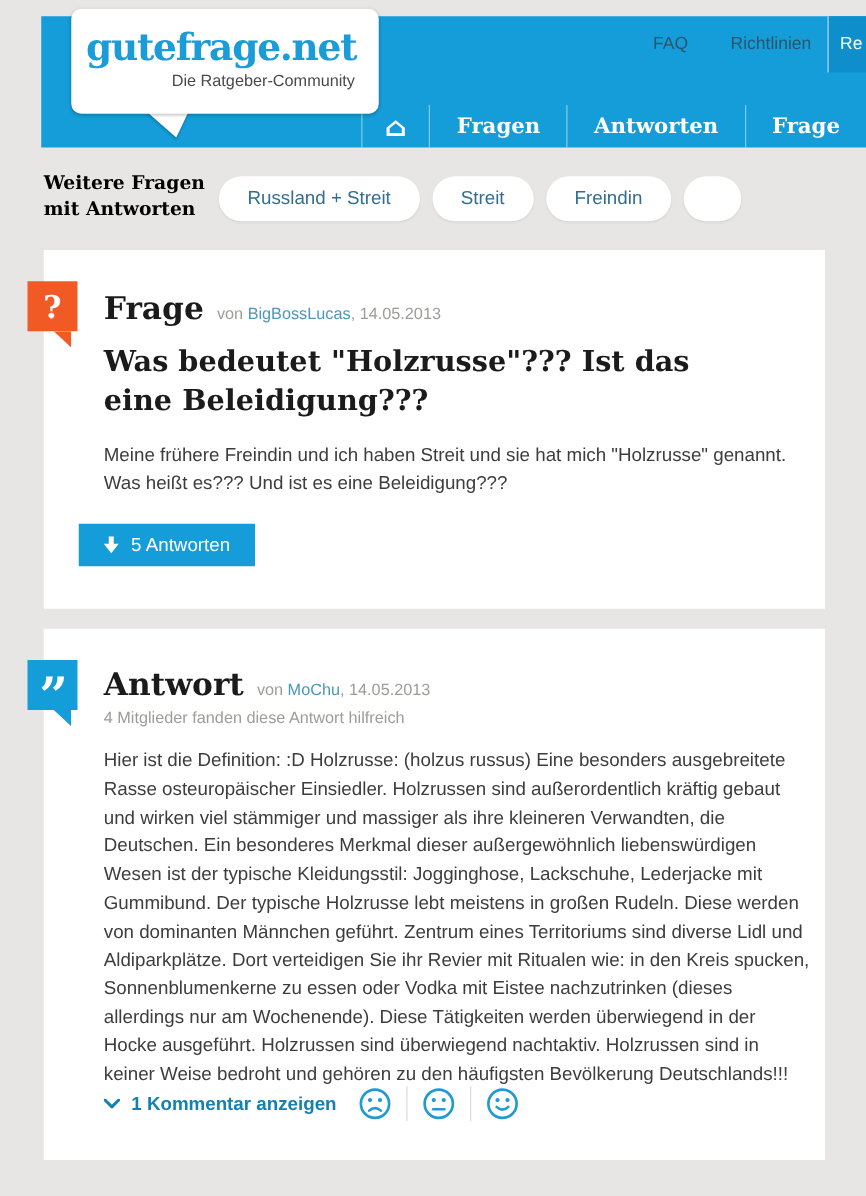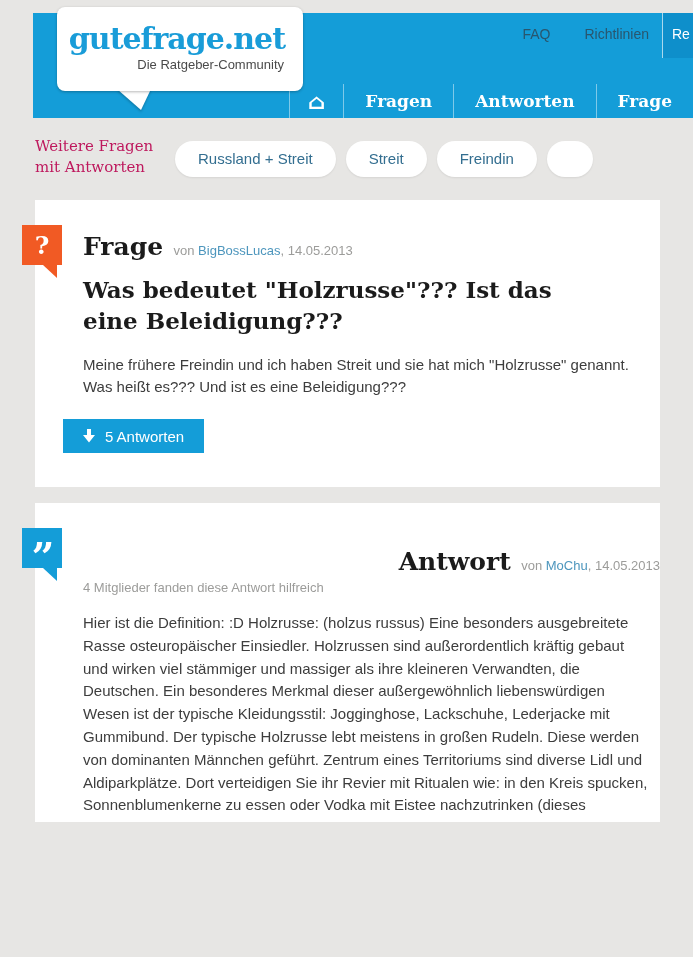--- a/index.html
+++ b/index.html
@@ -1,18 +1,18 @@
 <!DOCTYPE html>
 <html><head>
 <meta charset="utf-8">
 <style>
   * { box-sizing: border-box; margin: 0; padding: 0; }
   html, body { background: #e7e6e4; }
   body { font-family: "Liberation Sans", sans-serif; }
-  .page { position: relative; width: 693px; height: 822px; background: #e7e6e4; overflow: hidden; }
+  .page { position: relative; width: 693px; height: 928px; background: #e7e6e4; overflow: hidden; }
 
   
   .header { position: absolute; left: 33px; top: 13px; right: 0; height: 105px; background: #149dd8; }
   .logo-bubble { position: absolute; left: 24px; top: -6px; width: 246px; height: 84px;
                  background: #fff; border-radius: 8px; box-shadow: 0 1px 3px rgba(0,0,0,.28); z-index: 3; }
   .logo-title { font-family: "DejaVu Serif", serif; font-weight: bold; font-size: 30px;
                 color: #199cd8; text-align: right; padding: 14px 18px 0 0; letter-spacing: -1px; }
   .logo-sub { font-size: 13px; color: #4a4a4a; text-align: right; padding-right: 19px; margin-top: 1px; }
   .logo-tail { position: absolute; left: 84px; top: 76px; z-index: 2; filter: drop-shadow(0 2px 1px rgba(0,0,0,.2)); }
 
@@ -24,42 +24,42 @@
                   color: #fff; font-size: 14px; padding: 13px 0 0 9px; overflow: hidden; white-space: nowrap; }
 
   .nav { position: absolute; right: 0; bottom: 0; height: 34px; display: flex; align-items: stretch;
          font-family: "DejaVu Serif", serif; font-weight: bold; color: #fff; font-size: 17px; }
   .nav-item { display: flex; align-items: center; padding: 0 21px; border-left: 1px solid rgba(255,255,255,.45); cursor: pointer; }
   .nav-item:first-child { padding: 0 18px; }
   .home-glyph { font-size: 21px; line-height: 1; }
 
   
   .topics { position: absolute; left: 35px; top: 134px; right: 0; height: 48px; }
-  .topics-label { position: absolute; left: 0; top: 2px; width: 132px; color: #be185d;
-                  font-family: "DejaVu Serif", serif; font-size: 15px; line-height: 21px; }
+  .topics-label { position: absolute; left: 0; top: 2px; width: 132px; color: #000000;
+                  font-family: "DejaVu Serif", serif; font-size: 15px; line-height: 21px; font-weight: bold; }
   .pills { position: absolute; left: 140px; top: 7px; display: flex; gap: 10px; white-space: nowrap; }
   .pill { background: #fff; border-radius: 18px; height: 36px; line-height: 36px; padding: 0 23px;
           color: #336e90; font-size: 15px; box-shadow: 0 1px 2px rgba(0,0,0,.08); cursor: pointer; }
   .pill-more { display: flex; align-items: center; gap: 10px; }
 
   
   .card { position: absolute; left: 35px; width: 625px; background: #fff; }
   .card-q { top: 200px; height: 287px; }
   .card-a { top: 503px; height: 435px; }
 
   .bubble-icon { position: absolute; left: -13px; top: 25px; width: 40px; height: 40px; z-index: 2; }
   .bubble-icon .sq { width: 40px; height: 40px; display: flex; align-items: center; justify-content: center;
                      color: #fff; font-family: "DejaVu Serif", serif; font-weight: bold; }
   .icon-orange .sq { background: #f15a24; font-size: 25px; }
   .icon-blue .sq { background: #149dd8; font-size: 40px; }
   .icon-blue .sq span { display: block; margin-top: 16px; letter-spacing: -2px; }
   .bubble-icon .tail { position: absolute; left: 21px; top: 40px; }
 
   .kicker-row { padding: 32px 0 0 48px; }
-  .card-a .kicker-row { padding-top: 44px; text-align: right; }
+  .card-a .kicker-row { padding-top: 30px; }
   .kicker { font-family: "DejaVu Serif", serif; font-weight: bold; font-size: 25px; color: #1b1b1b; }
   .byline { font-size: 13px; color: #9c9c9a; margin-left: 6px; }
   .author-link { color: #4d96bd; cursor: pointer; }
   .helpful-count { margin: 4px 0 0 48px; font-size: 13px; color: #9c9c9a; }
 
   .q-title { font-family: "DejaVu Serif", serif; font-weight: bold; font-size: 23px; line-height: 31px;
              color: #1b1b1b; margin: 13px 0 0 48px; max-width: 470px; }
   .q-body { margin: 18px 0 0 48px; width: 568px; font-size: 15px; line-height: 22px; color: #3d3d3d; }
 
   .answers-btn { margin: 21px 0 0 28px; width: 141px; height: 34px; background: #149dd8; border: none;

